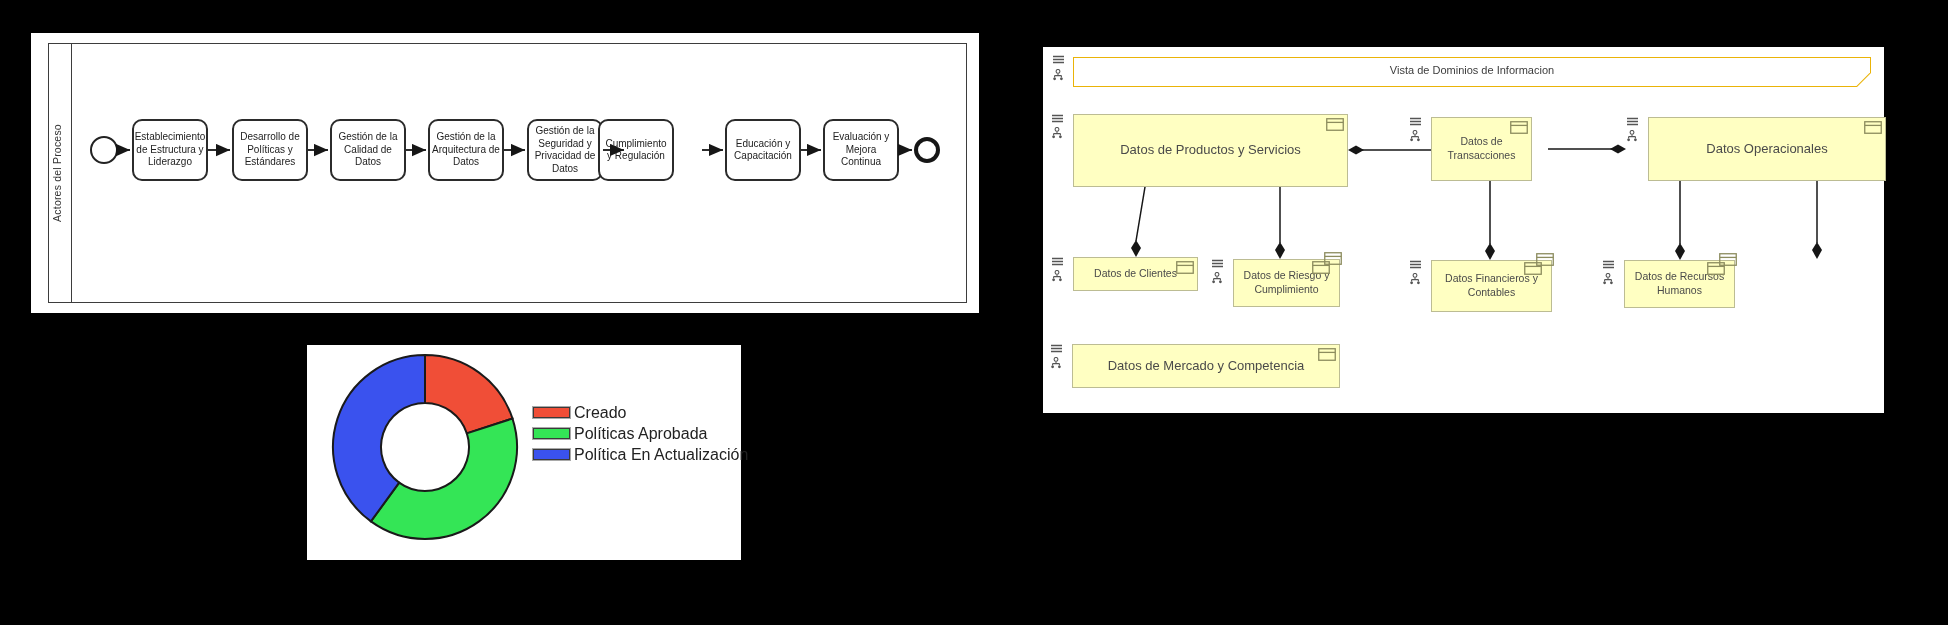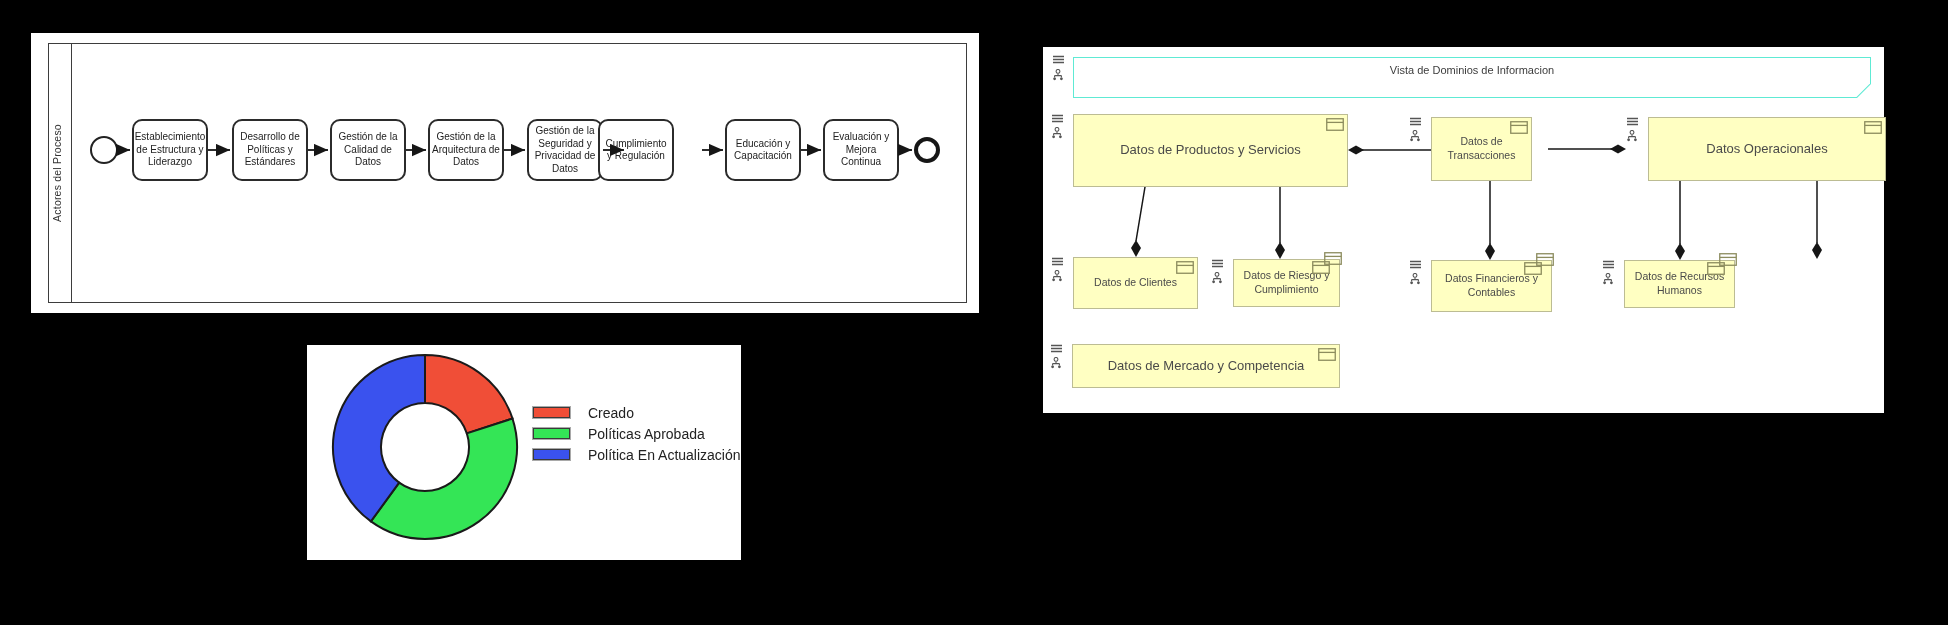--- a/index.html
+++ b/index.html
@@ -36,27 +36,27 @@
 
   
   #panel-donut{left:307px;top:345px;width:434px;height:215px;}
   #donut-svg{position:absolute;left:24px;top:8px;}
   .legend{position:absolute;left:226px;top:61px;}
   .legend-row{display:flex;align-items:center;height:13px;margin-bottom:8px;}
   .legend-swatch{
     width:37px;height:11px;box-sizing:border-box;border:1px solid #3a3a3a;outline:1px solid #a9a9a9;
     background:#ccc;flex:0 0 auto;
   }
-  .legend-text{margin-left:18px;font-size:14px;color:#222;white-space:nowrap;}
+  .legend-text{margin-left:4px;font-size:16px;color:#222;white-space:nowrap;}
 
   
   #panel-arch{left:1043px;top:47px;width:841px;height:366px;}
   :root{--arch-fill:#FFFFC2;--arch-border:#BCBC93;}
   .banner-outer{
-    position:absolute;left:30px;top:10px;width:798px;height:41px;background:#5eead4;
+    position:absolute;left:30px;top:10px;width:798px;height:30px;background:#eab308;
     clip-path:polygon(0 0,100% 0,100% calc(100% - 14px),calc(100% - 14px) 100%,0 100%);
   }
   .banner-inner{
     position:absolute;inset:1px;background:#fff;
     clip-path:polygon(0 0,100% 0,100% calc(100% - 13.5px),calc(100% - 13.5px) 100%,0 100%);
   }
   .banner-title{
     position:absolute;left:0;top:0;width:100%;height:27px;line-height:27px;
     text-align:center;font-size:11px;color:#3c3c3c;
   }
@@ -205,21 +205,21 @@
           <circle cx="9.4" cy="9.8" r="1.4" fill="#555"></circle>
         </svg>
     </div>
     <div class="arch-box">Datos Operacionales</div>
     <svg class="obj-icon" width="18" height="13">
         <rect x="0.75" y="0.75" width="16.5" height="11.5" fill="none" stroke="#8c8c5e" stroke-width="1.3"></rect>
         <path d="M0.75 4.4h16.5" stroke="#8c8c5e" stroke-width="1.3"></path>
       </svg>
   </div>
 
-  <div class="arch-node" style="left:30px;top:210px;width:125px;height:52px">
+  <div class="arch-node" style="left:30px;top:210px;width:125px;height:34px">
     <div class="node-icons">
       <svg width="13" height="10">
           <path d="M1 1.5h11M1 4.5h11M1 7.5h11" stroke="#555" stroke-width="1.4" fill="none"></path>
         </svg>
       <svg width="12" height="12">
           <circle cx="6" cy="2.4" r="1.9" fill="none" stroke="#555" stroke-width="1.1"></circle>
           <path d="M6 4.4v2.2M2.6 6.6h6.8M2.6 6.6v1.8M9.4 6.6v1.8" stroke="#555" stroke-width="1.1" fill="none"></path>
           <circle cx="2.6" cy="9.8" r="1.4" fill="#555"></circle>
           <circle cx="9.4" cy="9.8" r="1.4" fill="#555"></circle>
         </svg>

